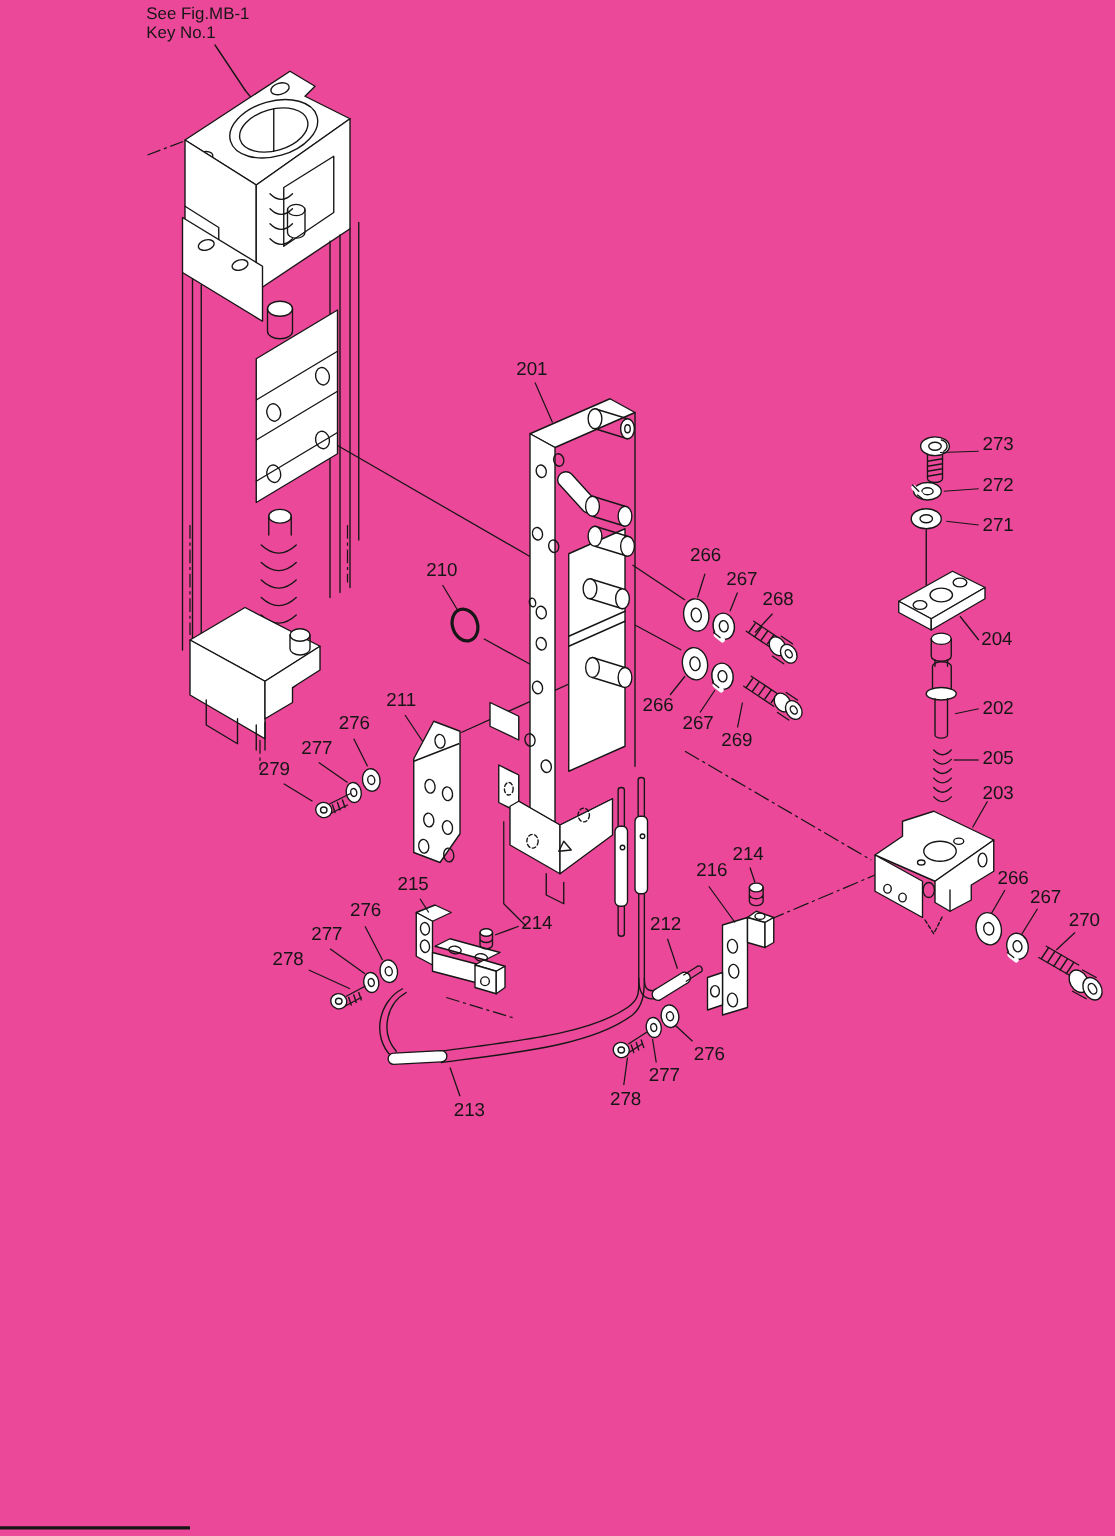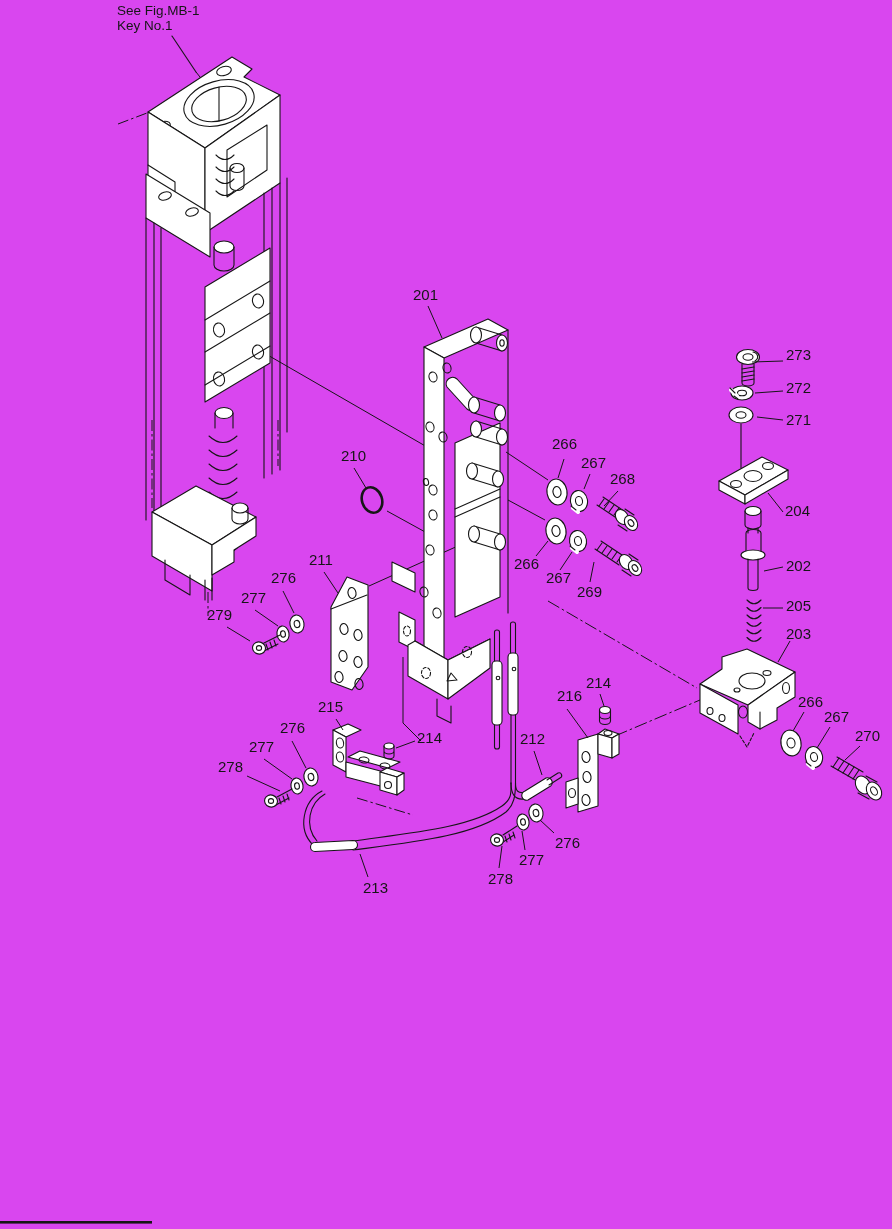--- a/index.html
+++ b/index.html
@@ -1,16 +1,16 @@
 <!DOCTYPE html>
 <html><head>
 <meta charset="utf-8">
 <style>
   html,body{margin:0;padding:0;background:#fff;}
-  .page{position:relative;width:892px;height:1229px;background:#d946ef;overflow:hidden;
+  .page{position:relative;width:892px;height:1229px;background:#ec4899;overflow:hidden;
         font-family:"Liberation Sans", sans-serif;}
   svg{position:absolute;left:0;top:0;}
   text.callout{font-family:"Liberation Sans", sans-serif;font-size:15px;fill:#161616;}
   text.note{font-family:"Liberation Sans", sans-serif;font-size:13.5px;fill:#161616;}
 </style>
 </head>
 <body>
 
 <div class="page">
 <svg width="892" height="1229" viewBox="0 0 892 1229">

